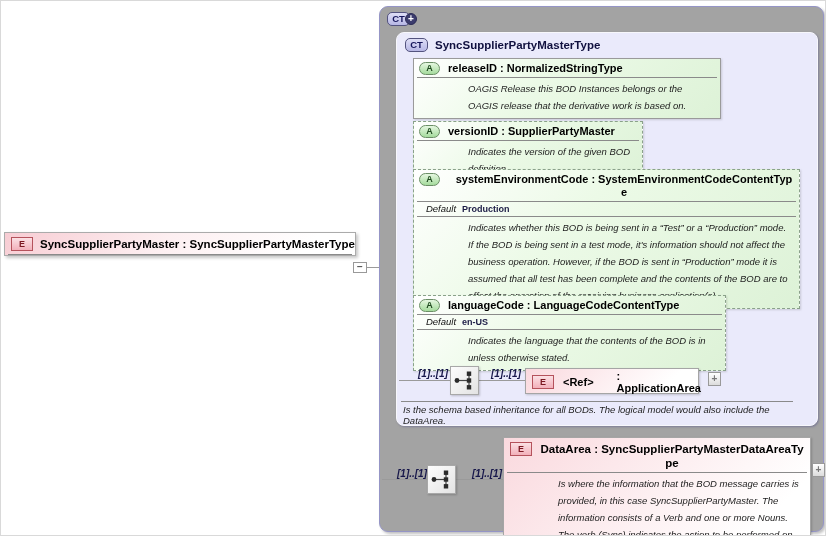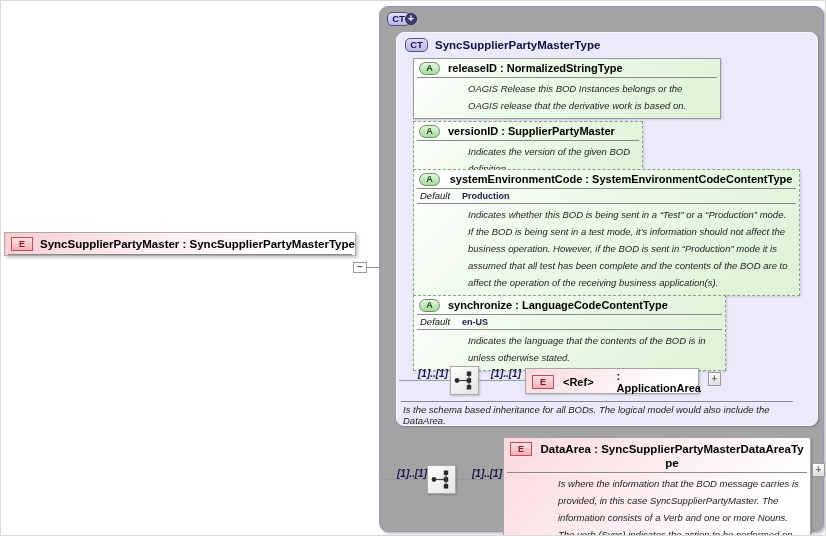--- a/index.html
+++ b/index.html
@@ -81,22 +81,22 @@
   }
   
   .attr {
     position:absolute;
     background:linear-gradient(135deg,#ffffff 0%, #ecfae7 40%, #ddf2d7 100%);
     border:1px solid #9a9a9a; box-shadow:1px 1px 2px rgba(0,0,0,.15);
   }
   .attr.dashed { border:1px dashed #8aa18a; }
   .attr .hdr { display:flex; align-items:flex-start; gap:8px; padding:3px 5px 2px 5px; }
   .attr .ttl { font-weight:bold; font-size:11px; line-height:13px; color:#000; }
-  .attr .ttl.center { flex:1; text-align:center; word-break:break-all; }
-  .defrow { display:flex; align-items:baseline; padding:1px 6px 2px 6px; }
+  .attr .ttl.center { flex:1; text-align:center; word-break:break-all;margin-left:6px; }
+  .defrow { display:flex; align-items:baseline; padding:1px 6px 2px 6px;text-align:center; }
   .defrow .dlabel { font-style:italic; font-size:9.5px; color:#111; width:42px; }
   .defrow .dvalue { font-weight:bold; font-size:9px; color:#1b1b45; }
   
   .ebox-pink {
     position:absolute;
     background:linear-gradient(135deg,#fad9de 0%, #ffffff 80%);
     border:1px solid #a5a5a5; box-shadow:1px 1px 2px rgba(0,0,0,.18);
   }
   .ref-row { display:flex; align-items:center; gap:9px; padding:0 6px; height:26px; }
   .ref-row .nm { font-weight:bold; font-size:11px; color:#000; }
@@ -167,21 +167,21 @@
           <span class="dlabel">Default</span>
           <span class="dvalue">Production</span>
         </div>
         <div class="sep"></div>
         <div class="desc">Indicates whether this BOD is being sent in a “Test” or a “Production” mode. If the BOD is being sent in a test mode, it's information should not affect the business operation. However, if the BOD is sent in “Production” mode it is assumed that all test has been complete and the contents of the BOD are to affect the operation of the receiving business application(s).</div>
       </div>
 
       <div class="attr dashed" style="left:16px; top:262px; width:313px;">
         <div class="hdr">
           <span class="badge badge-a">A</span>
-          <span class="ttl">synchronize : LanguageCodeContentType</span>
+          <span class="ttl">languageCode : LanguageCodeContentType</span>
         </div>
         <div class="sep"></div>
         <div class="defrow">
           <span class="dlabel">Default</span>
           <span class="dvalue">en-US</span>
         </div>
         <div class="sep"></div>
         <div class="desc">Indicates the language that the contents of the BOD is in unless otherwise stated.</div>
       </div>
 

